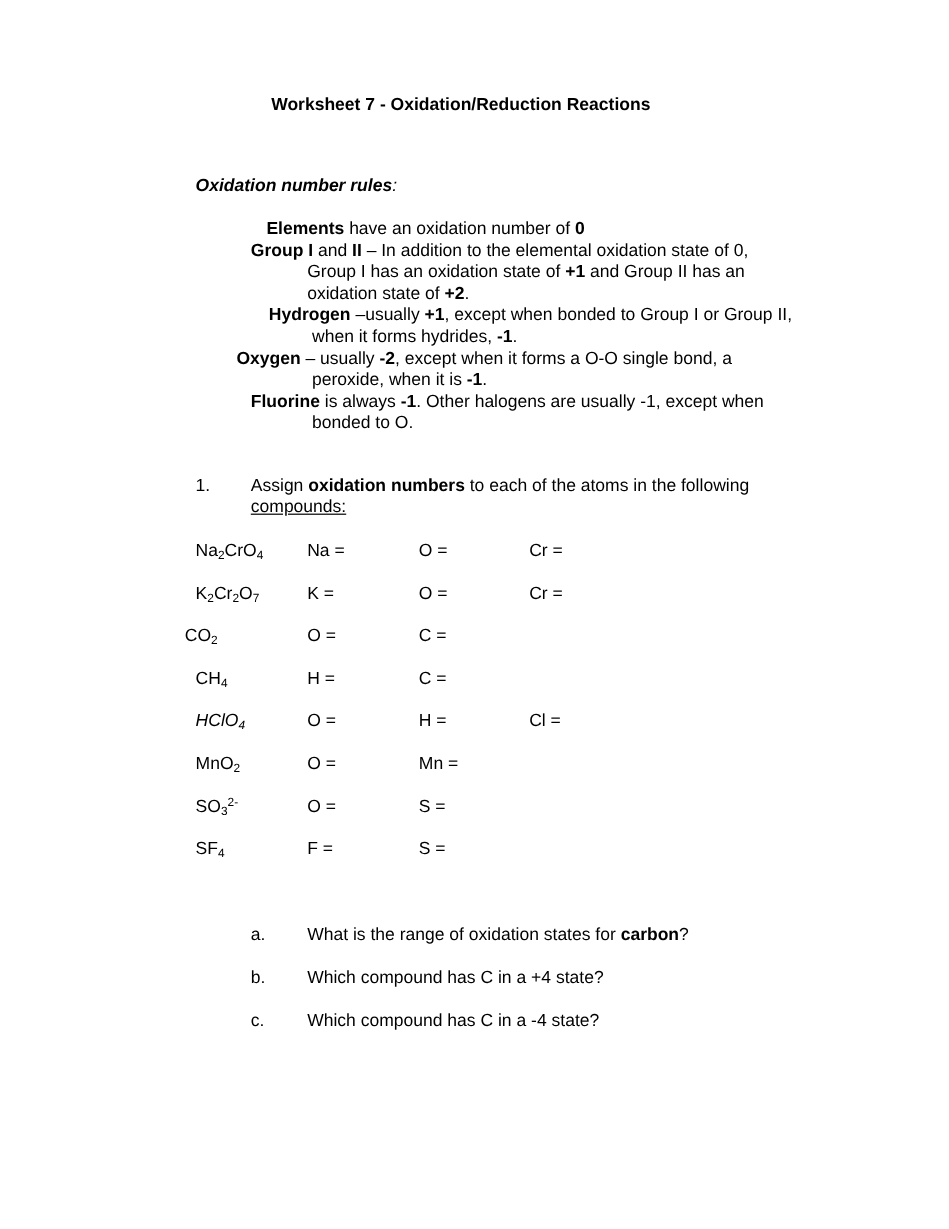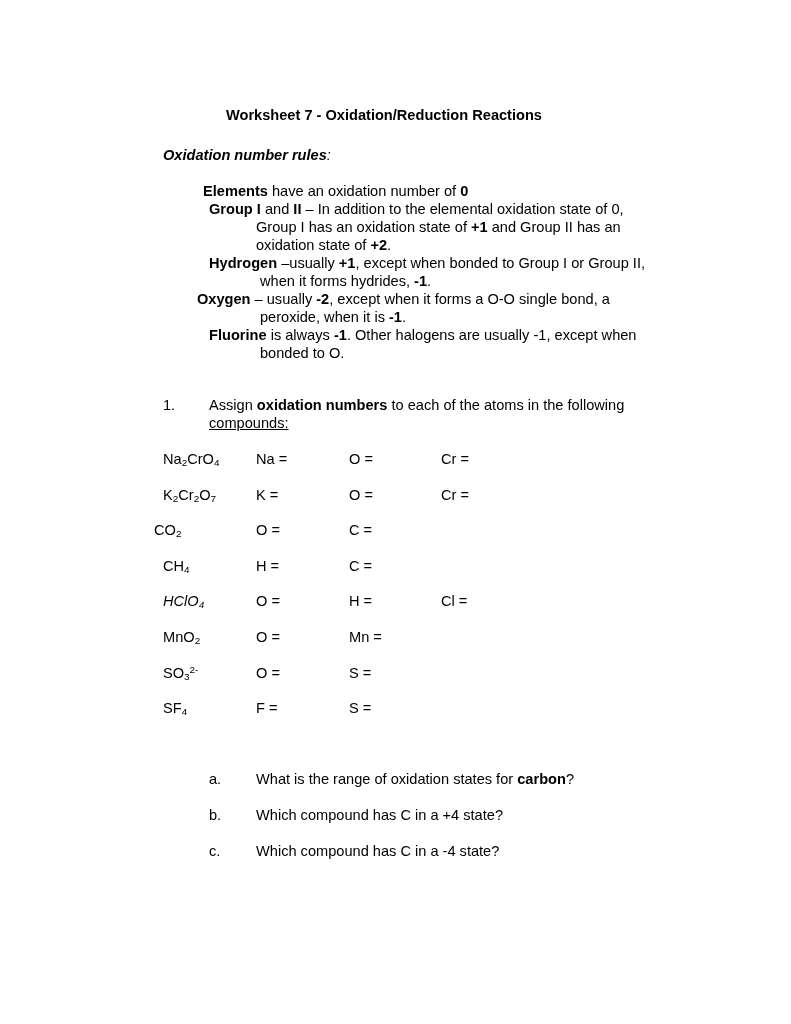--- a/index.html
+++ b/index.html
@@ -18,32 +18,32 @@
     }
     .abs { position: absolute; white-space: nowrap; line-height: 18px; }
     b { font-weight: bold; }
     sub { font-size: 0.68em; vertical-align: -0.25em; line-height: 0; }
     sup { font-size: 0.68em; vertical-align: 0.55em; line-height: 0; }
   </style>
 </head>
 <body>
 
 <div id="page">
-  <div class="abs" style="left:226px; top:106px; font-weight:bold;">Worksheet  7 - Oxidation/Reduction Reactions</div>
+  <div class="abs" style="left:226px; top:79px; font-weight:bold;">Worksheet  7 - Oxidation/Reduction Reactions</div>
 
   <div class="abs" style="left:163px; top:146px;font-style:italic;">
     <b>Oxidation number rules</b><span>:</span>
   </div>
 
   <div id="rules">
-      <div class="abs" style="top: 182px; left: 203px;"><b>Elements</b><span> have an oxidation number of </span><b>0</b></div>
+      <div class="abs" style="top: 182px; left: 222px;"><b>Elements</b><span> have an oxidation number of </span><b>0</b></div>
       <div class="abs" style="top: 200px; left: 209px;"><b>Group I</b><span> and </span><b>II</b><span> – In addition to the elemental oxidation state of 0,</span></div>
       <div class="abs" style="top: 218px; left: 256px;"><span>Group I has an oxidation state of </span><b>+1</b><span> and Group II has an</span></div>
       <div class="abs" style="top: 236px; left: 256px;"><span>oxidation state of </span><b>+2</b><span>.</span></div>
-      <div class="abs" style="top: 254px; left: 209px;"><b>Hydrogen</b><span> –usually </span><b>+1</b><span>, except when bonded to Group I or Group II,</span></div>
+      <div class="abs" style="top: 254px; left: 224px;"><b>Hydrogen</b><span> –usually </span><b>+1</b><span>, except when bonded to Group I or Group II,</span></div>
       <div class="abs" style="top: 272px; left: 260px;"><span>when it forms hydrides, </span><b>-1</b><span>.</span></div>
       <div class="abs" style="top: 290px; left: 197px;"><b>Oxygen</b><span> – usually </span><b>-2</b><span>, except when it forms a O-O single bond, a</span></div>
       <div class="abs" style="top: 308px; left: 260px;"><span>peroxide, when it is </span><b>-1</b><span>.</span></div>
       <div class="abs" style="top: 326px; left: 209px;"><b>Fluorine</b><span> is always </span><b>-1</b><span>.  Other halogens are usually -1, except when</span></div>
       <div class="abs" style="top: 344px; left: 260px;"><span>bonded to O.</span></div>
     </div>
 
   <div class="abs" style="left:163px; top:396px;">1.</div>
   <div class="abs" style="left:209px; top:396px;">
     <span>Assign </span><b>oxidation numbers</b><span> to each of the atoms in the following</span>

